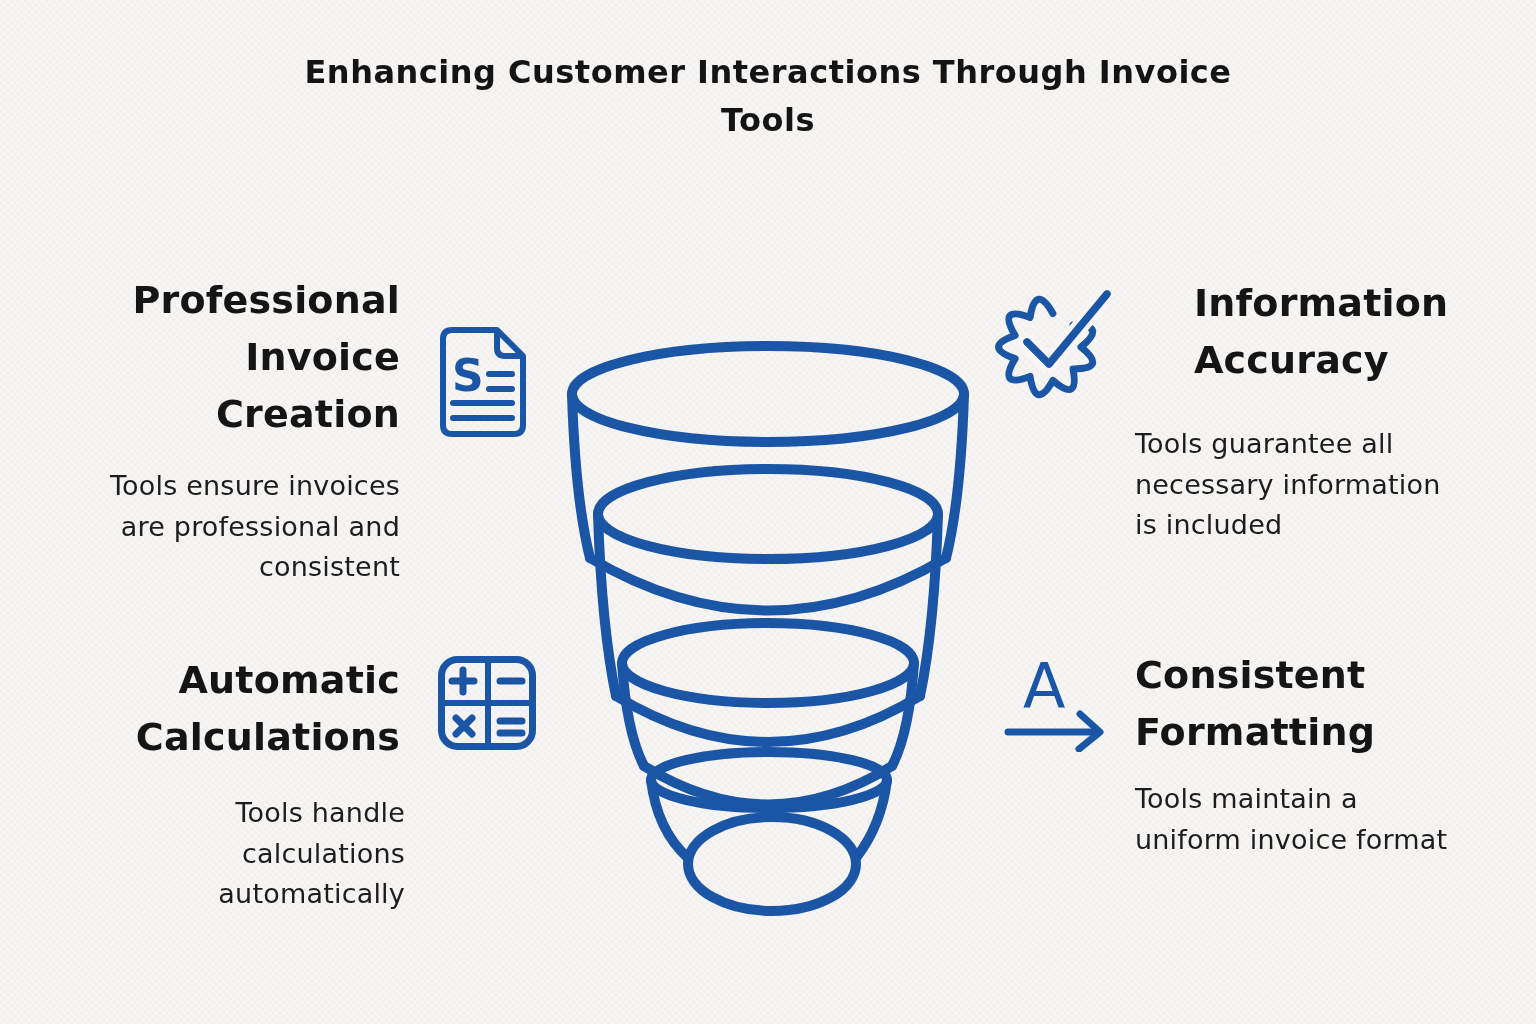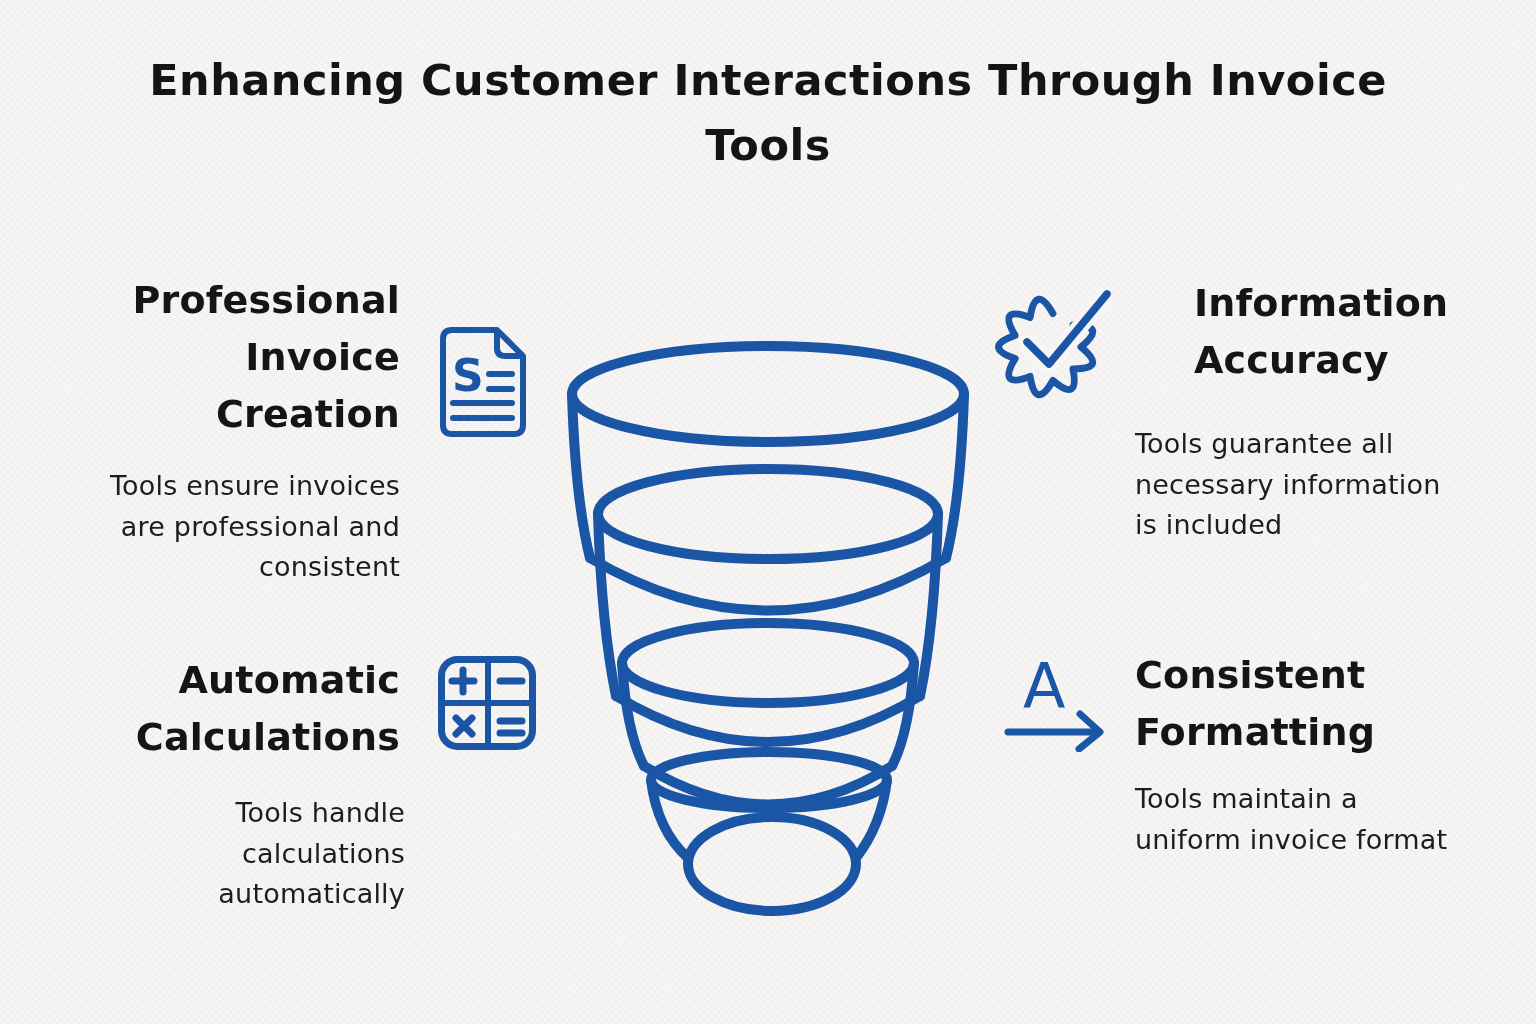--- a/index.html
+++ b/index.html
@@ -10,21 +10,21 @@
     background-color:#f7f6f5;
     background-image:
       repeating-linear-gradient(45deg, rgba(0,0,0,0.015) 0 2px, transparent 2px 5px),
       repeating-linear-gradient(-45deg, rgba(0,0,0,0.012) 0 2px, transparent 2px 5px);
   }
   .abs{position:absolute;}
   .pre{white-space:pre-line;}
   .title{
     top:48px;left:0;width:100%;
     text-align:center;
-    font-size:43px;font-weight:700;line-height:1.5;
+    font-size:32px;font-weight:700;line-height:1.5;
     letter-spacing:.5px;color:#141414;margin:0;
   }
   .heading{
     font-size:38px;font-weight:700;line-height:1.5;
     color:#151515;margin:0;letter-spacing:.2px;
   }
   .body-text{
     font-size:27px;font-weight:400;line-height:1.5;
     color:#1d1d1d;margin:0;letter-spacing:.2px;
   }

